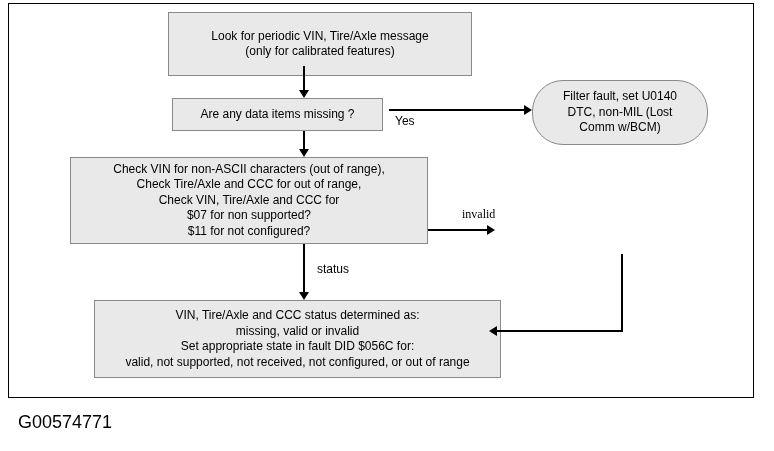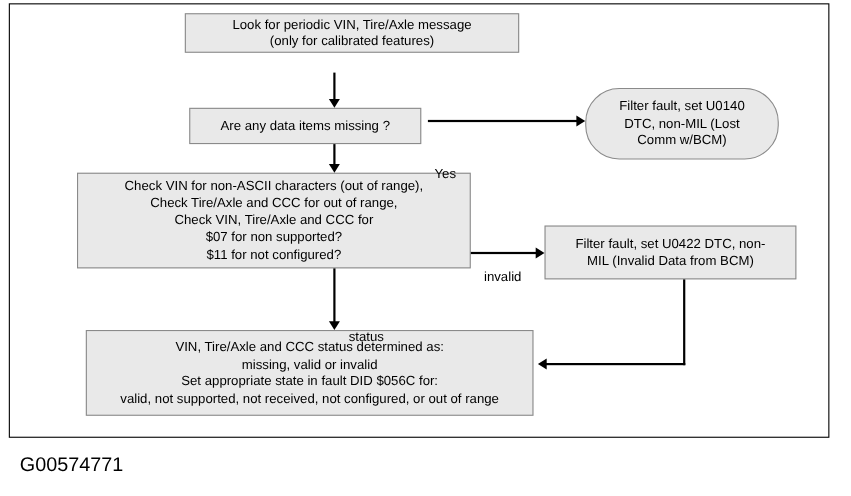--- a/index.html
+++ b/index.html
@@ -36,26 +36,26 @@
     display: flex;
     align-items: center;
     justify-content: center;
     text-align: center;
     font-size: 12px;
     line-height: 15.5px;
     white-space: pre-line;
     color: var(--text);
     padding: 2px 4px;
   }
-  #node-look    { left: 168px; top: 12px;  width: 304px; height: 36px; }
+  #node-look    { left: 168px; top: 12px;  width: 304px; height: 64px; }
   #node-missing { left: 172px; top: 98px;  width: 211px; height: 33px; }
   #node-u0140   { left: 532px; top: 80px;  width: 176px; height: 65px; border-radius: 31px; }
   #node-check   { left: 70px;  top: 157px; width: 358px; height: 87px; }
   #node-u0422   { left: 495px; top: 205px; width: 229px; height: 49px; }
-  #node-status  { left: 78px;  top: 300px; width: 407px; height: 78px; }
+  #node-status  { left: 94px;  top: 300px; width: 407px; height: 78px; }
 
   .seg { position: absolute; background: var(--arrow); }
   .ah  { position: absolute; width: 0; height: 0; }
   .ah-down {
     border-left: 5px solid transparent;
     border-right: 5px solid transparent;
     border-top: 8px solid var(--arrow);
   }
   .ah-right {
     border-top: 5px solid transparent;
@@ -66,24 +66,23 @@
     border-top: 5px solid transparent;
     border-bottom: 5px solid transparent;
     border-right: 8px solid var(--arrow);
   }
   .edge-label {
     position: absolute;
     font-size: 12px;
     line-height: 14px;
     color: var(--text);
     white-space: nowrap;
-    margin-top: 37px;
   }
   #label-yes     { left: 395px; top: 114px; }
-  #label-invalid { left: 440px; top: 207px; }
+  #label-invalid { left: 462px; top: 207px; font-family: Liberation Serif, serif; }
   #label-valid   { left: 317px; top: 262px; }
 
   .caption {
     position: absolute;
     left: 18px; top: 412px;
     font-size: 18px;
     color: var(--text);
   }
 
   
@@ -116,22 +115,20 @@
   <div class="node" id="node-u0140">Filter fault, set U0140
 DTC, non-MIL (Lost
 Comm w/BCM)</div>
 
   <div class="node" id="node-check">Check VIN for non-ASCII characters (out of range),
 Check Tire/Axle and CCC for out of range,
 Check VIN, Tire/Axle and CCC for
 $07 for non supported?
 $11 for not configured?</div>
 
-  <div class="node" id="node-u0422">Filter fault, set U0422 DTC, non-
-MIL (Invalid Data  from BCM)</div>
 
   <div class="node" id="node-status">VIN, Tire/Axle and CCC status determined as:
 missing, valid or invalid
 Set appropriate state in fault DID $056C for:
 valid, not supported, not received, not configured, or out of range</div>
 
   <div class="seg" id="a1-line"></div>
   <div class="ah ah-down" id="a1-head"></div>
 
   <div class="seg" id="a2-line"></div>

